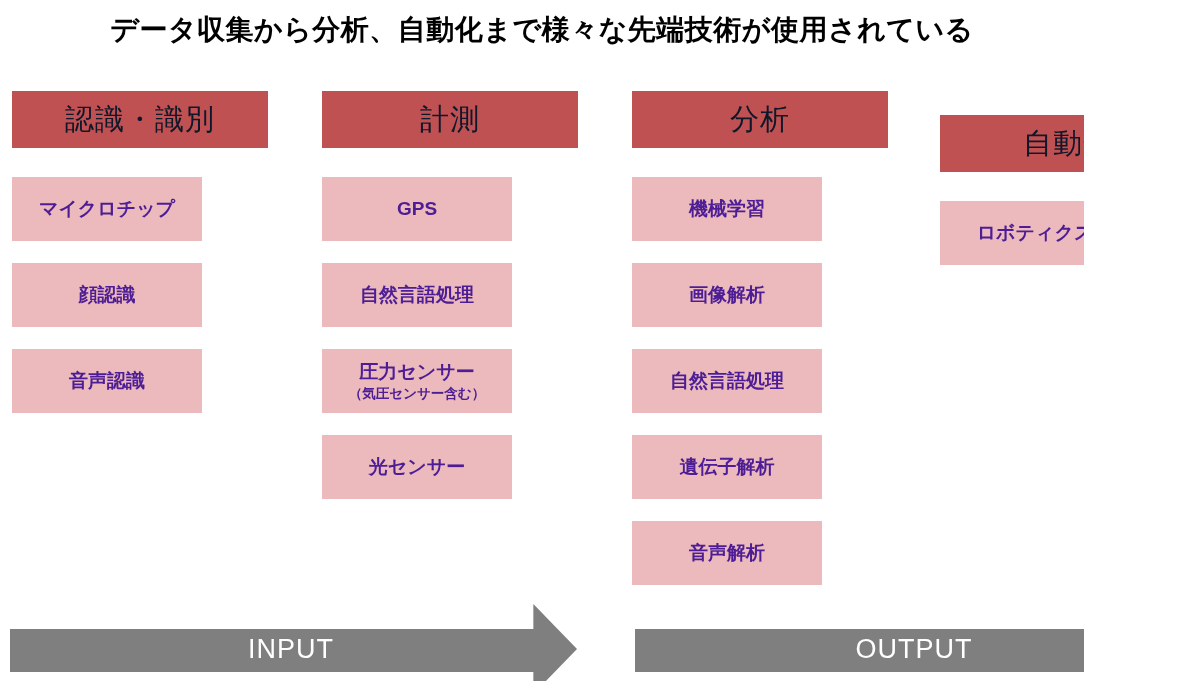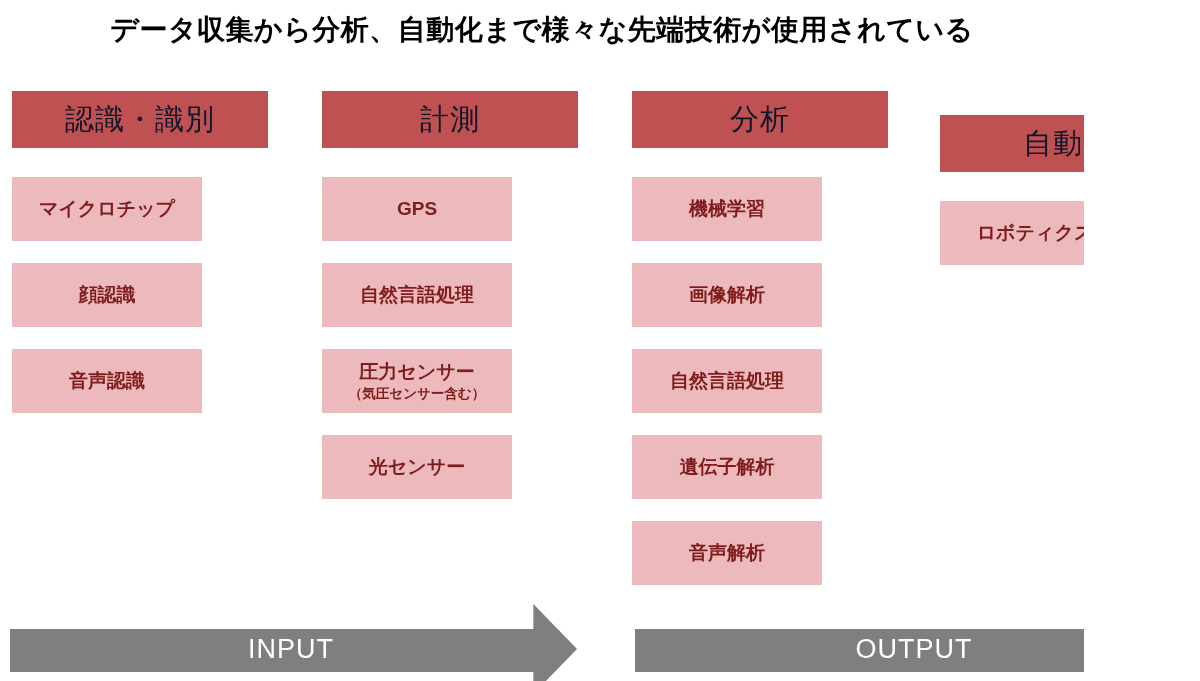--- a/index.html
+++ b/index.html
@@ -41,21 +41,21 @@
     display: flex;
     align-items: center;
     justify-content: center;
     letter-spacing: 1px;
   }
   .tech-item {
     width: 190px;
     height: 64px;
     margin-bottom: 22px;
     background: var(--item-pink, #ECB9BC);
-    color: #7f1d1d;
+    color: #4c1d95;
     font-weight: bold;
     font-size: 19px;
     display: flex;
     flex-direction: column;
     align-items: center;
     justify-content: center;
     text-align: center;
     line-height: 1.15;
   }
   .tech-item .sub {

